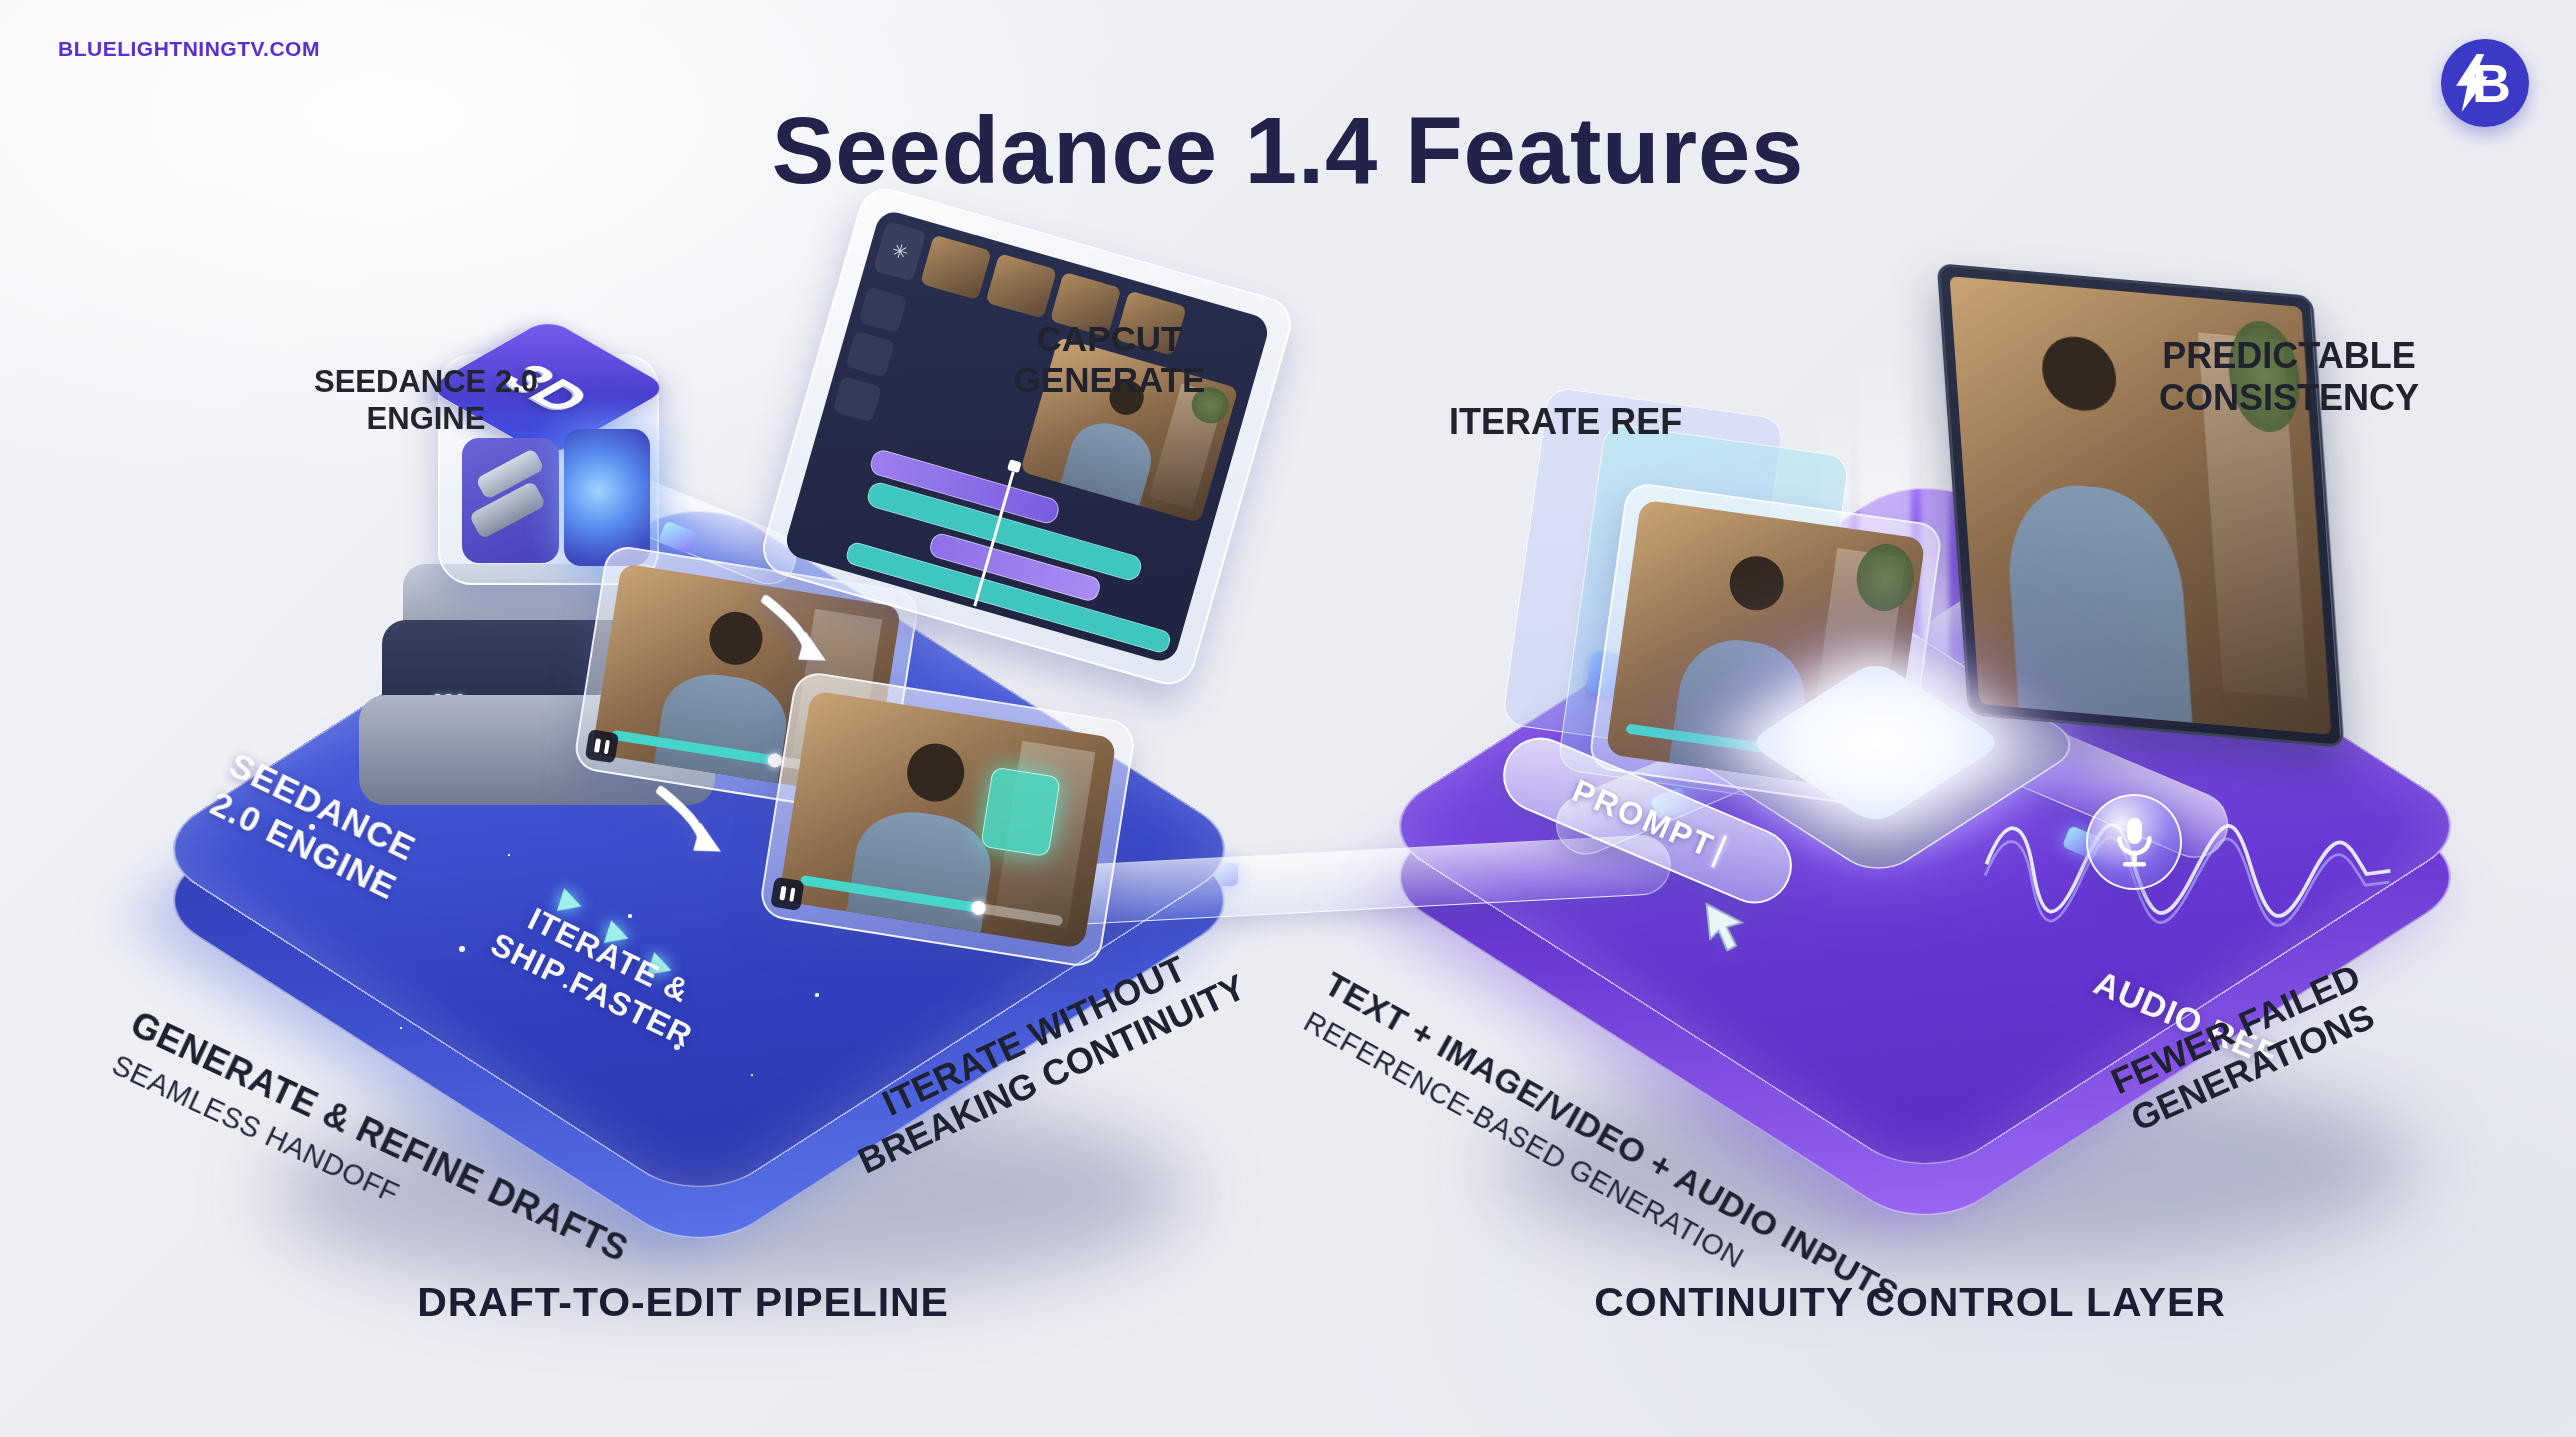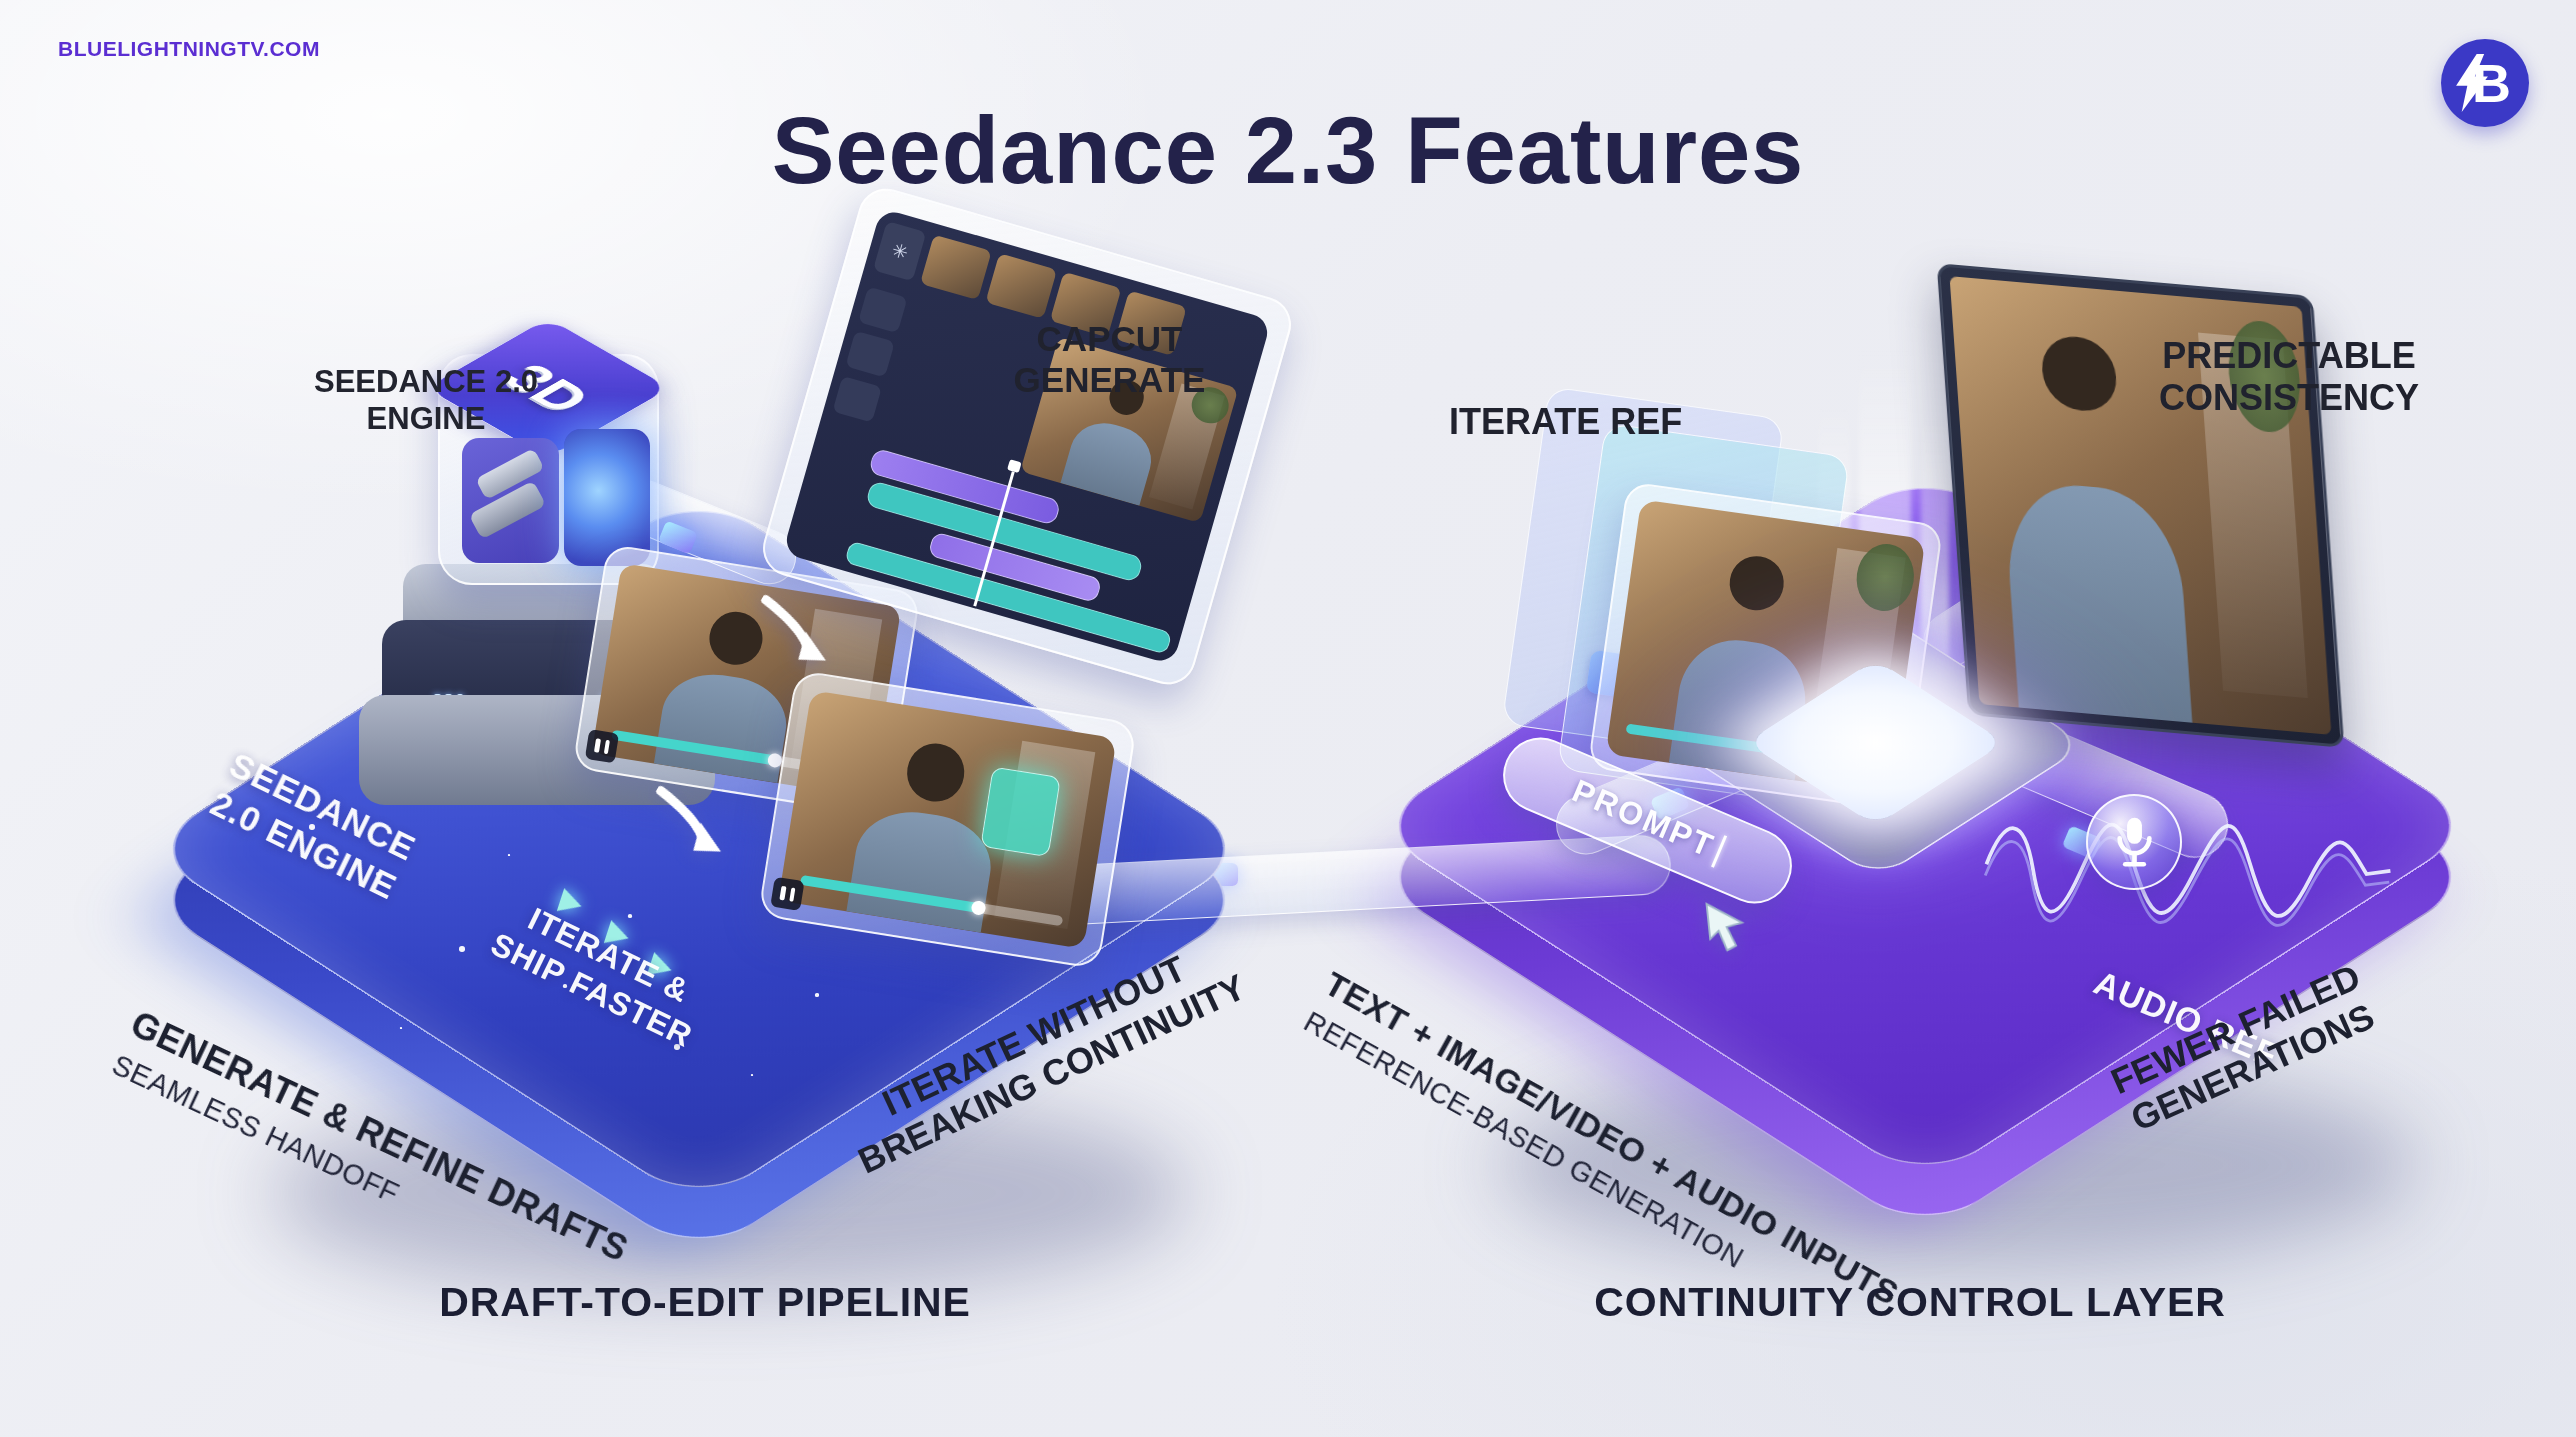--- a/index.html
+++ b/index.html
@@ -175,21 +175,21 @@
        border:2.3px solid rgba(255,255,255,.92);box-shadow:0 9.4px 24px rgba(80,60,180,.4);}
 
   svg{display:block;}
 </style>
 </head>
 <body>
 
 <div class="stage">
 
   <div class="abs watermark">BLUELIGHTNINGTV.COM</div>
-  <div class="abs title">Seedance 2.3 Features</div>
+  <div class="abs title">Seedance 1.4 Features</div>
   <div class="abs logo">
     <span class="logo-bolt">
       <svg width="32" height="58" viewBox="0 0 34 62">
           <polygon points="22,0 0,34 12,34 6,62 34,24 20,24 30,0" fill="#ffffff"></polygon>
         </svg>
     </span>
     <span class="logo-letter">B</span>
   </div>
 
   <div>
@@ -299,21 +299,21 @@
     <span class="abs tri" style="left:560px;top:891px;transform:rotate(18deg);"></span>
     <span class="abs tri" style="left:607px;top:923px;transform:rotate(18deg);"></span>
     <span class="abs tri" style="left:650px;top:955px;transform:rotate(18deg);"></span>
 
     <div class="abs rot" style="left:142px;top:1003px;transform:rotate(25deg);">
       <div class="cap-primary">GENERATE &amp; REFINE DRAFTS</div>
       <div class="cap-secondary">SEAMLESS HANDOFF</div>
     </div>
     <div class="abs rot dark-label" style="left:826px;top:1110px;width:440px;font-size:36px;transform:rotate(-25deg);color:#1d2130;">ITERATE WITHOUT BREAKING CONTINUITY</div>
 
-    <div class="abs footer-label" style="left:705px;">DRAFT-TO-EDIT PIPELINE</div>
+    <div class="abs footer-label" style="left:683px;">DRAFT-TO-EDIT PIPELINE</div>
   </div>
 
   <div class="abs tube" style="left:1047px;top:850px;width:622px;height:58px;transform:rotate(-3deg);z-index:5;"></div>
   <div class="abs packet" style="left:1204px;top:863px;"></div>
   <div class="abs packet" style="left:1449px;top:848px;"></div>
 
   <div>
     <div class="abs plat-shadow" style="left:1498px;top:1062px;"></div>
     <div class="abs plat plat-purple-side"></div>
     <div class="abs plat plat-purple"></div>

